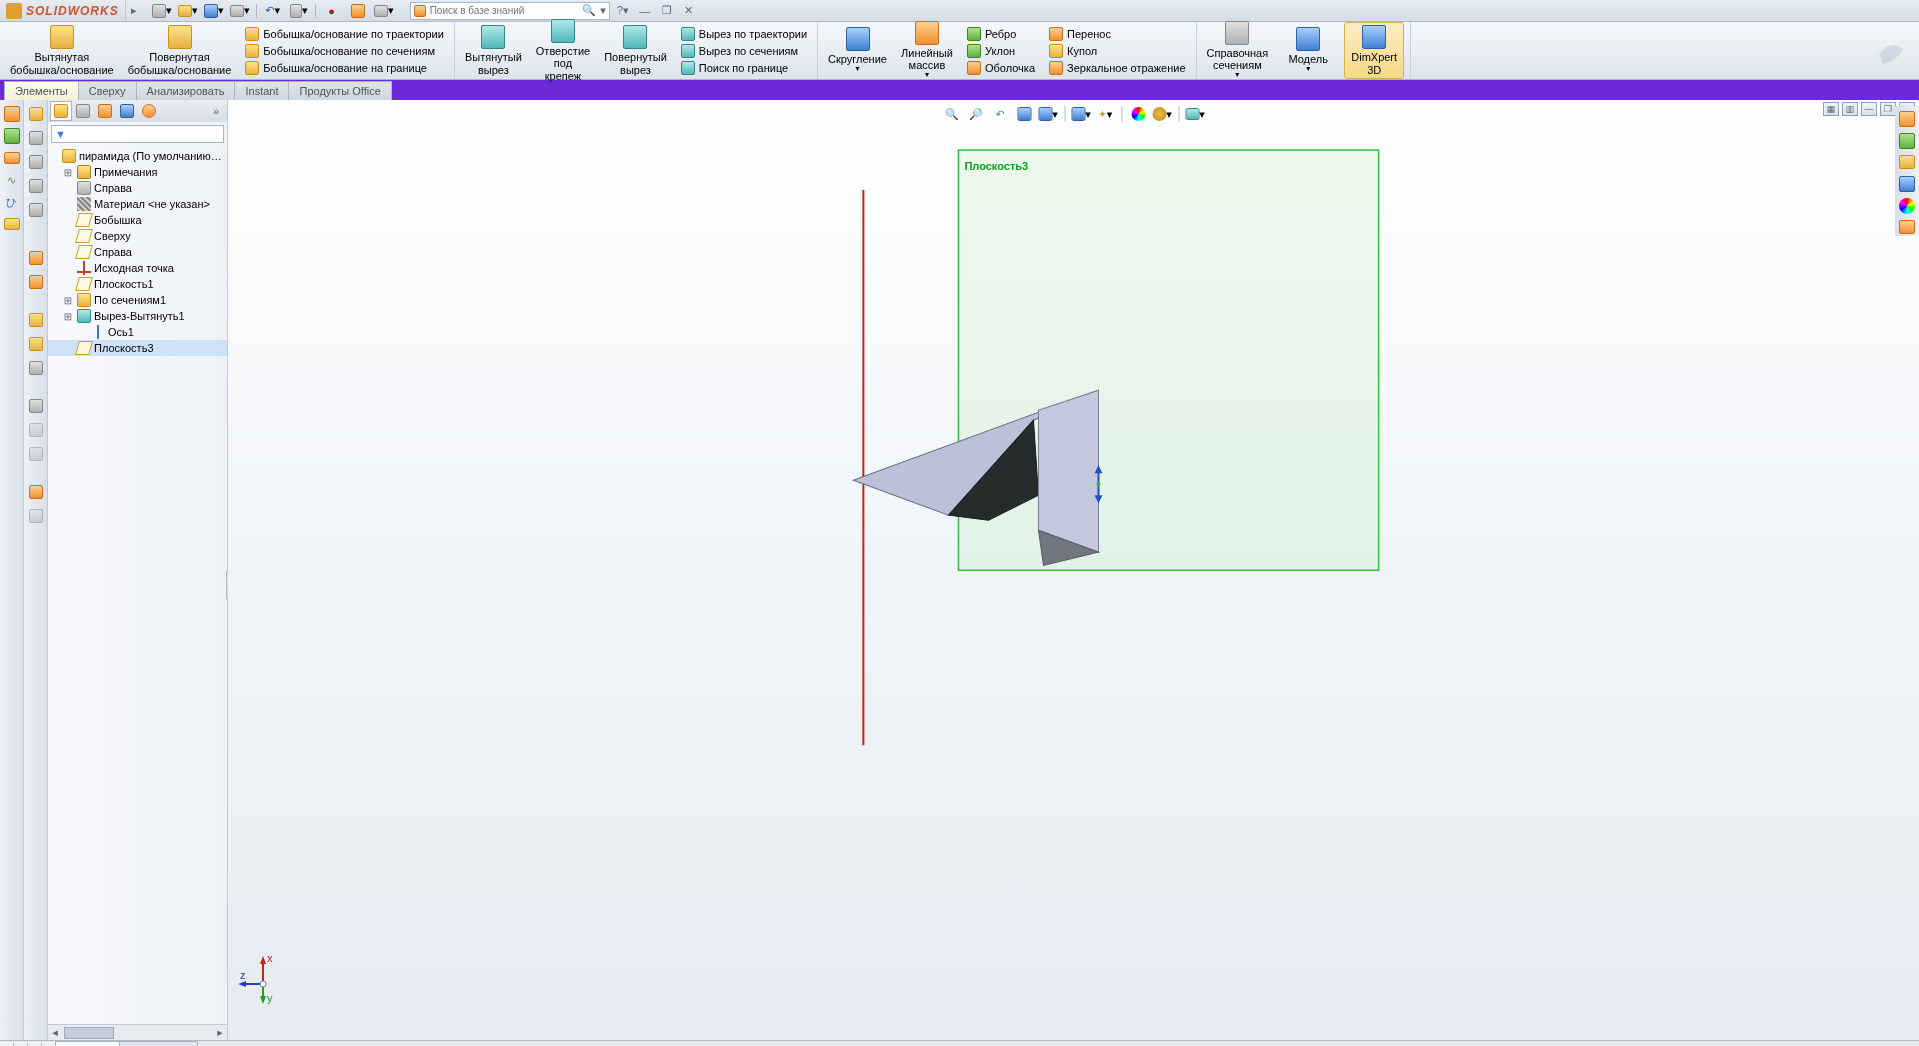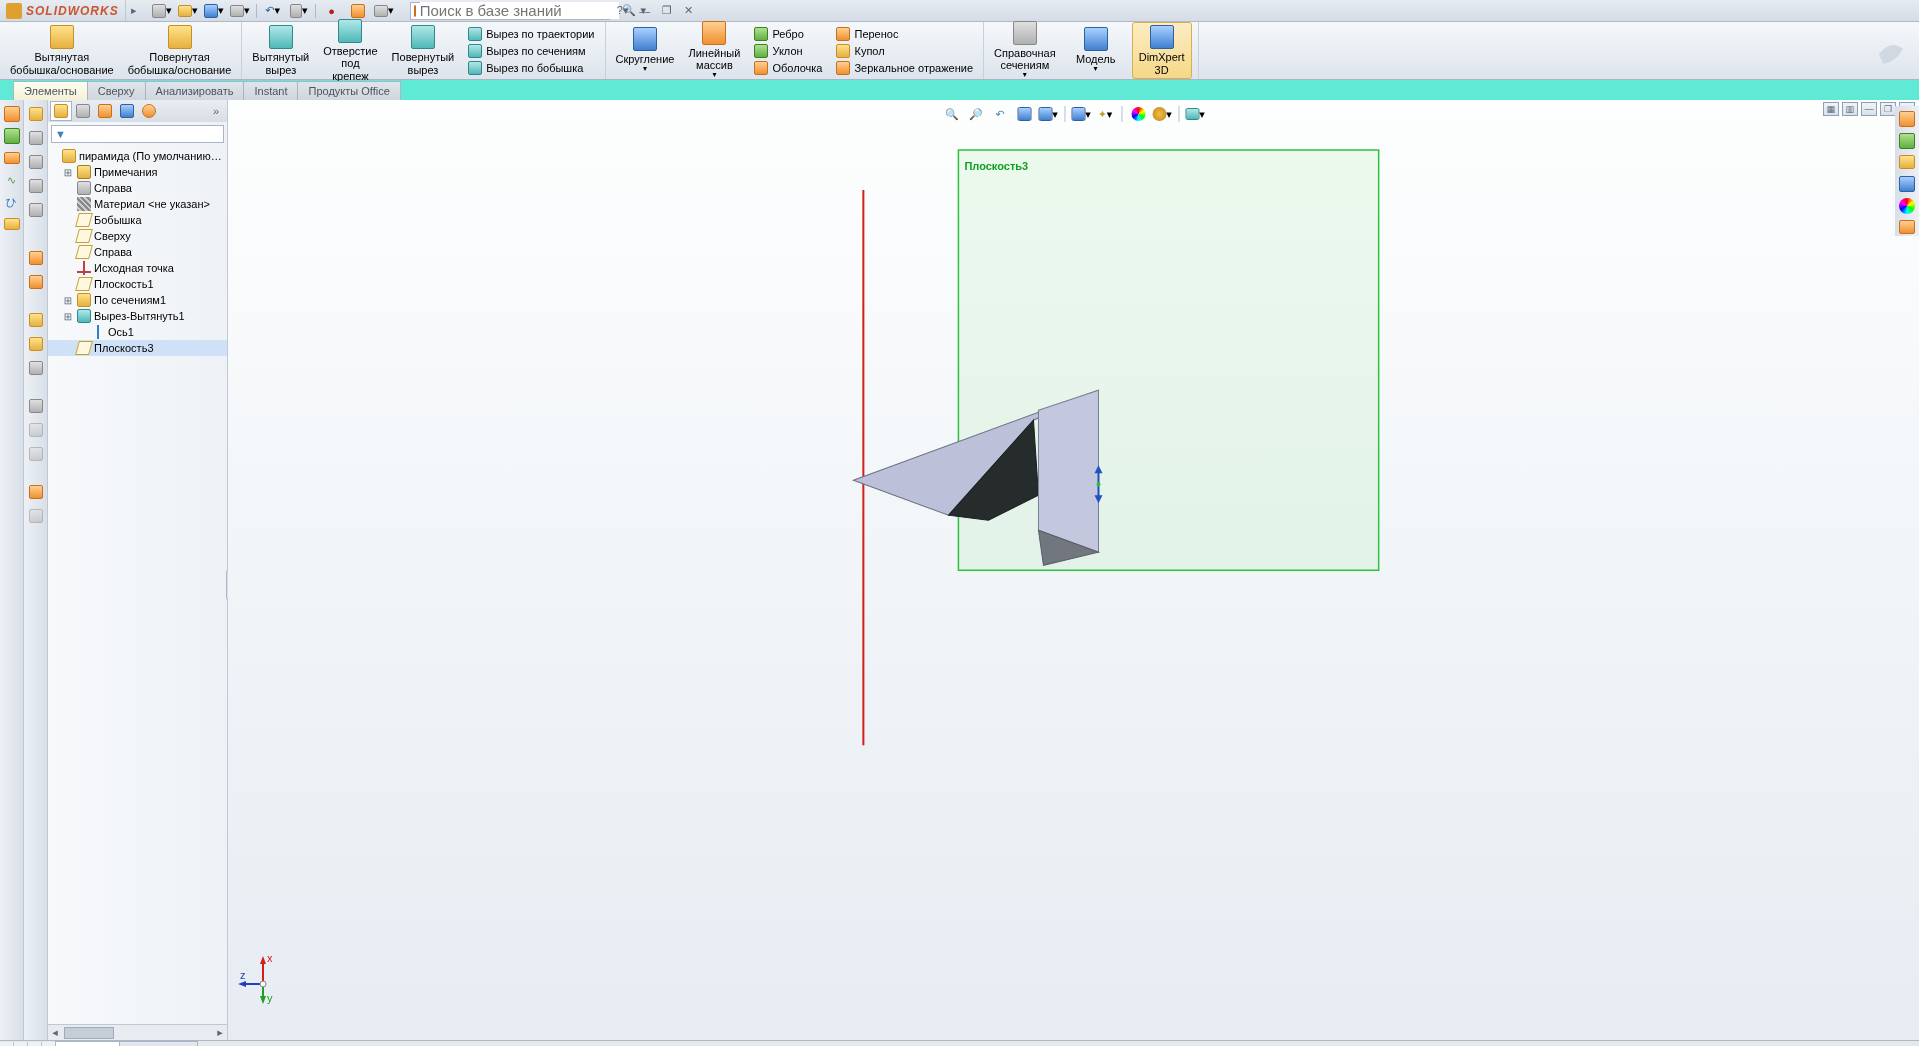--- a/index.html
+++ b/index.html
@@ -9,37 +9,37 @@
 .title-bar{height:22px;background:linear-gradient(#e7ecf2,#d5dce6);display:flex;align-items:center;border-bottom:1px solid #b0b8c4}
 .logo{display:flex;align-items:center;padding:0 6px;gap:4px;height:100%;border-right:1px solid #c0c8d4}
 .logo-icon{width:16px;height:16px;background:#e0a030;border-radius:2px}
 .logo-text{font-weight:bold;letter-spacing:1px;font-size:12px;color:#c85530;font-style:italic}
 .pin-btn{width:16px;height:100%;display:flex;align-items:center;justify-content:center;color:#5b6878}
 .qat{display:flex;align-items:center;gap:2px;padding:0 8px;height:100%}
 .qat-btn{width:24px;height:18px;display:flex;align-items:center;justify-content:center;border-radius:2px}
 .qat .sep{width:1px;height:14px;background:#b0b8c4;margin:0 2px}
 .doc-title{flex:1;text-align:center;color:#5b6878}
 .search-box{display:flex;align-items:center;background:#fff;border:1px solid #a9b5c6;height:18px;width:200px;gap:4px;padding:0 3px}
-.search-box input{border:none;outline:none;flex:1;font-size:15px}
+.search-box input{border:none;outline:none;flex:1;font-size:10px}
 .title-right{display:flex;align-items:center;gap:4px;padding:0 6px}
 .tr-btn{width:18px;height:18px;display:flex;align-items:center;justify-content:center;color:#5b6878}
 
 
 .ribbon{height:58px;background:linear-gradient(#f5f8fb,#dde4ec);border-bottom:1px solid #a9b5c6;display:flex;align-items:stretch}
 .r-group{display:flex;align-items:center;padding:0 6px;border-right:1px solid #c8d0da;gap:6px}
 .r-btn-v{display:flex;flex-direction:column;align-items:center;justify-content:center;padding:2px 4px;border-radius:3px;min-width:60px;text-align:center;line-height:1.1}
 .r-btn-v.active{background:linear-gradient(#fdecc4,#f5d987);border:1px solid #d4b050}
 .r-btn-v .ico{width:24px;height:24px;margin-bottom:2px}
 .r-col{display:flex;flex-direction:column;gap:1px}
 .r-btn-h{display:flex;align-items:center;gap:4px;padding:1px 4px;border-radius:2px;white-space:nowrap}
 .r-btn-h .ico{width:14px;height:14px}
 .ds-logo{position:absolute;right:8px;top:34px;width:40px;height:40px;opacity:.7}
 
 
-.tab-strip{height:20px;background:#5eead4;display:flex;align-items:center;padding-left:13px}
+.tab-strip{height:20px;background:#6d28d9;display:flex;align-items:center;padding-left:4px}
 .tab{padding:3px 10px;background:linear-gradient(#e0e4ea,#d0d6de);border:1px solid #a9b5c6;border-bottom:none;margin-right:-1px;color:#4a5560}
 .tab.active{background:linear-gradient(#fefdf1,#f5f0d5);font-weight:normal;position:relative;z-index:2}
 
 
 .main{display:flex;height:940px;position:relative}
 
 
 .left-strip{width:24px;background:linear-gradient(90deg,#edf1f6,#d8dfe8);display:flex;flex-direction:column;align-items:center;padding-top:4px;gap:2px;border-right:1px solid #c0c8d4}
 .ls-btn{width:20px;height:20px;display:flex;align-items:center;justify-content:center;border-radius:2px}
 
@@ -151,20 +151,34 @@
     <div class="r-btn-v">
         <span class="ico i-yellow"></span>
         <span style="white-space:pre-line">Вытянутая
 бобышка/основание</span>
       </div>
     <div class="r-btn-v">
         <span class="ico i-yellow"></span>
         <span style="white-space:pre-line">Повернутая
 бобышка/основание</span>
       </div>
+    <div class="r-col">
+      <div class="r-btn-h">
+          <span class="ico i-yellow"></span>
+          <span>Бобышка/основание по траектории</span>
+        </div>
+      <div class="r-btn-h">
+          <span class="ico i-yellow"></span>
+          <span>Бобышка/основание по сечениям</span>
+        </div>
+      <div class="r-btn-h">
+          <span class="ico i-yellow"></span>
+          <span>Бобышка/основание на границе</span>
+        </div>
+    </div>
   </div>
   <div class="r-group">
     <div class="r-btn-v">
         <span class="ico i-cyan"></span>
         <span style="white-space:pre-line">Вытянутый
 вырез</span>
       </div>
     <div class="r-btn-v">
         <span class="ico i-cyan"></span>
         <span style="white-space:pre-line">Отверстие
@@ -180,21 +194,21 @@
       <div class="r-btn-h">
           <span class="ico i-cyan"></span>
           <span>Вырез по траектории</span>
         </div>
       <div class="r-btn-h">
           <span class="ico i-cyan"></span>
           <span>Вырез по сечениям</span>
         </div>
       <div class="r-btn-h">
           <span class="ico i-cyan"></span>
-          <span>Вырез по бобышка</span>
+          <span>Поиск по границе</span>
         </div>
     </div>
   </div>
   <div class="r-group">
     <div class="r-btn-v">
         <span class="ico i-blue"></span>
         <span>Скругление</span>
         <span style="font-size:8px">▾</span>
       </div>
     <div class="r-btn-v">

